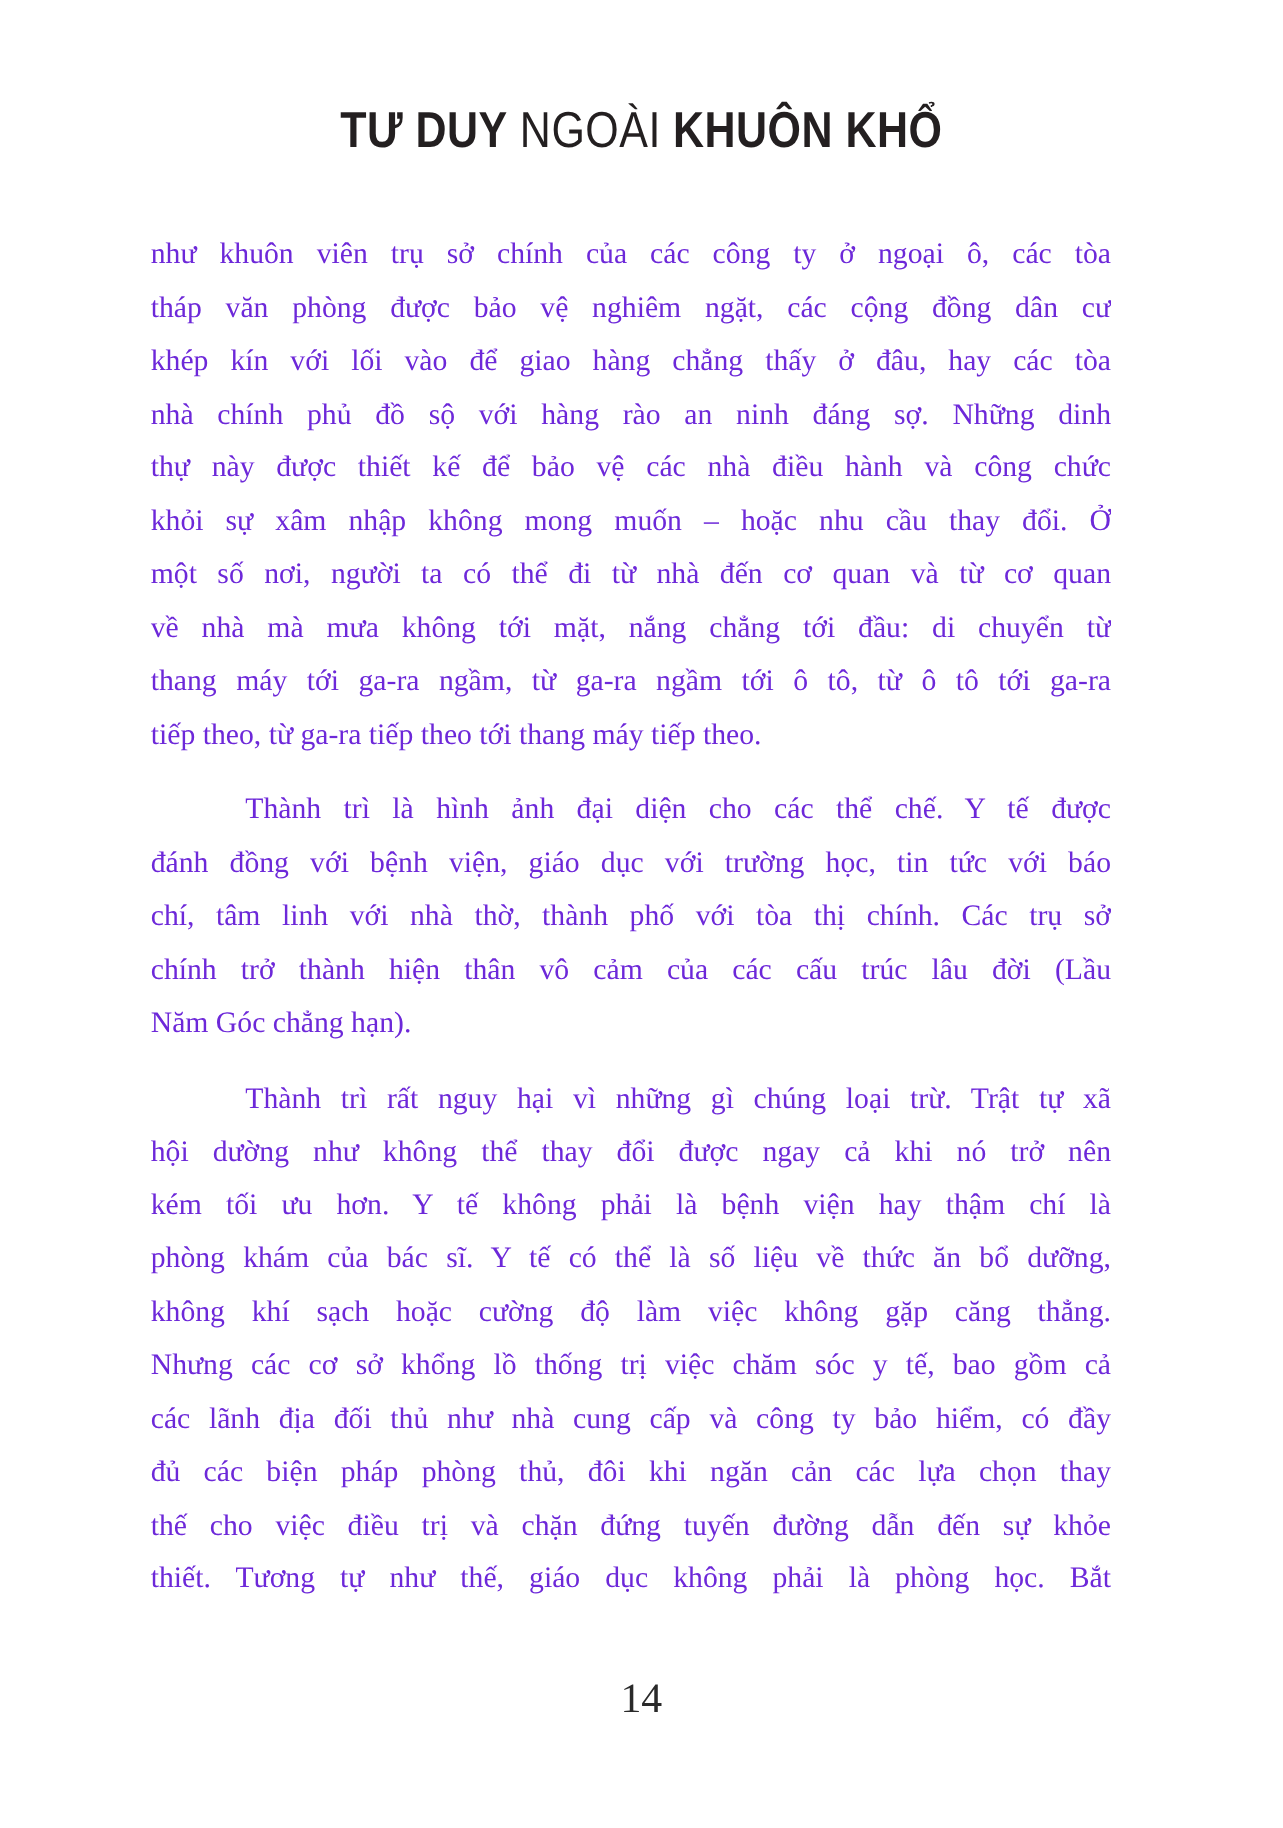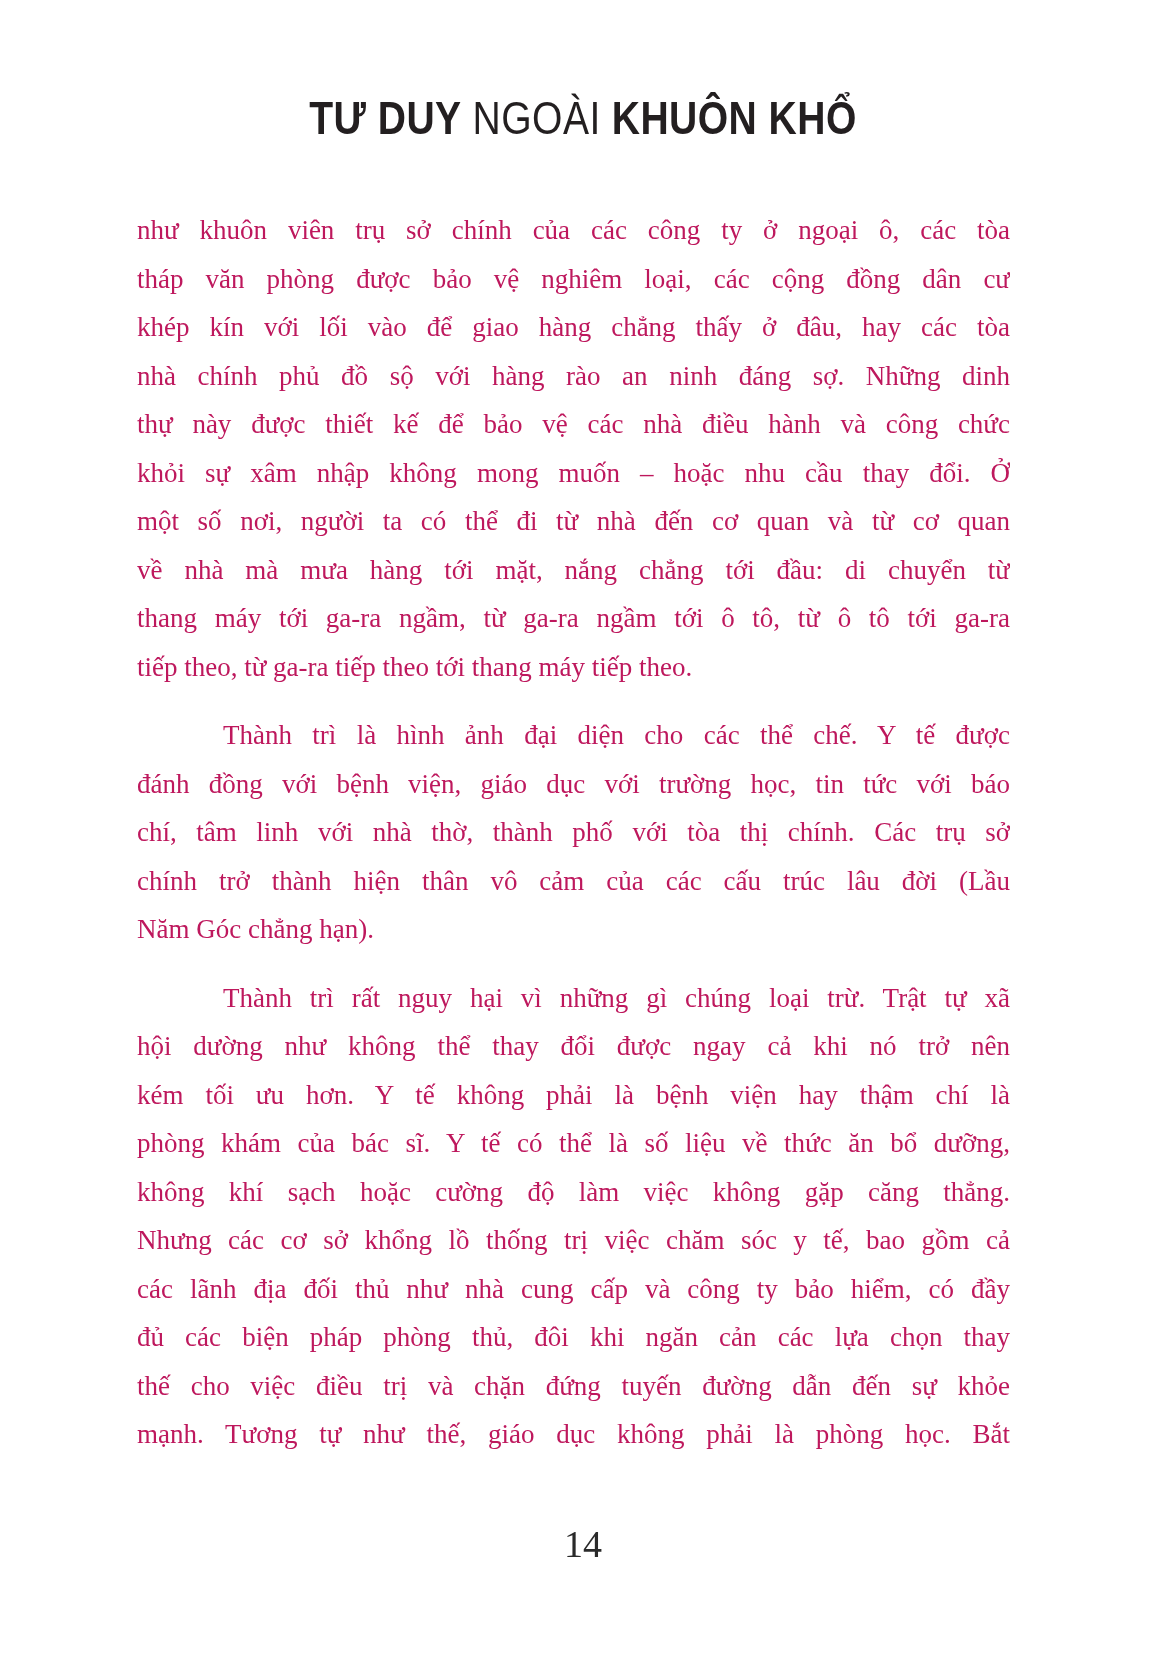--- a/index.html
+++ b/index.html
@@ -46,21 +46,21 @@
   .paragraph { margin: 0; padding: 0; }
   .paragraph + .paragraph { margin-top: 20px; }
   .line {
     height: 48.5px;
     line-height: 48.5px;
     font-size: 27px;
     text-align: justify;
     text-align-last: justify;
     white-space: normal;
     overflow: hidden;
-    color: #be185d;
+    color: #6d28d9;
   }
   .line.last-line { text-align-last: left; }
   .line.first-line { padding-left: 86px; }
   .page-footer {
     position: absolute;
     top: 1522px;
     left: 0;
     width: 1166px;
     height: 44px;
     line-height: 44px;
@@ -74,46 +74,46 @@
 
 <div class="page">
 
   <div class="running-head">
     <span class="hw bold">TƯ DUY</span><span class="sp"></span><span class="hw regular">NGOÀI</span><span class="sp"></span><span class="hw bold">KHUÔN KHỔ</span>
   </div>
 
   <div class="body-text">
       <div class="paragraph">
         <div class="line">như khuôn viên trụ sở chính của các công ty ở ngoại ô, các tòa</div>
-        <div class="line">tháp văn phòng được bảo vệ nghiêm loại, các cộng đồng dân cư</div>
+        <div class="line">tháp văn phòng được bảo vệ nghiêm ngặt, các cộng đồng dân cư</div>
         <div class="line">khép kín với lối vào để giao hàng chẳng thấy ở đâu, hay các tòa</div>
         <div class="line">nhà chính phủ đồ sộ với hàng rào an ninh đáng sợ. Những dinh</div>
         <div class="line">thự này được thiết kế để bảo vệ các nhà điều hành và công chức</div>
         <div class="line">khỏi sự xâm nhập không mong muốn – hoặc nhu cầu thay đổi. Ở</div>
         <div class="line">một số nơi, người ta có thể đi từ nhà đến cơ quan và từ cơ quan</div>
-        <div class="line">về nhà mà mưa hàng tới mặt, nắng chẳng tới đầu: di chuyển từ</div>
+        <div class="line">về nhà mà mưa không tới mặt, nắng chẳng tới đầu: di chuyển từ</div>
         <div class="line">thang máy tới ga-ra ngầm, từ ga-ra ngầm tới ô tô, từ ô tô tới ga-ra</div>
         <div class="line last-line">tiếp theo, từ ga-ra tiếp theo tới thang máy tiếp theo.</div>
       </div>
       <div class="paragraph">
         <div class="line first-line">Thành trì là hình ảnh đại diện cho các thể chế. Y tế được</div>
         <div class="line">đánh đồng với bệnh viện, giáo dục với trường học, tin tức với báo</div>
         <div class="line">chí, tâm linh với nhà thờ, thành phố với tòa thị chính. Các trụ sở</div>
         <div class="line">chính trở thành hiện thân vô cảm của các cấu trúc lâu đời (Lầu</div>
         <div class="line last-line">Năm Góc chẳng hạn).</div>
       </div>
       <div class="paragraph">
         <div class="line first-line">Thành trì rất nguy hại vì những gì chúng loại trừ. Trật tự xã</div>
         <div class="line">hội dường như không thể thay đổi được ngay cả khi nó trở nên</div>
         <div class="line">kém tối ưu hơn. Y tế không phải là bệnh viện hay thậm chí là</div>
         <div class="line">phòng khám của bác sĩ. Y tế có thể là số liệu về thức ăn bổ dưỡng,</div>
         <div class="line">không khí sạch hoặc cường độ làm việc không gặp căng thẳng.</div>
         <div class="line">Nhưng các cơ sở khổng lồ thống trị việc chăm sóc y tế, bao gồm cả</div>
         <div class="line">các lãnh địa đối thủ như nhà cung cấp và công ty bảo hiểm, có đầy</div>
         <div class="line">đủ các biện pháp phòng thủ, đôi khi ngăn cản các lựa chọn thay</div>
         <div class="line">thế cho việc điều trị và chặn đứng tuyến đường dẫn đến sự khỏe</div>
-        <div class="line">mạnh. Tương tự như thế, giáo dục không phải là phòng học. Bắt</div>
+        <div class="line">thiết. Tương tự như thế, giáo dục không phải là phòng học. Bắt</div>
       </div>
     </div>
 
   <div class="page-footer">14</div>
 
 </div>
 
 </body></html>

